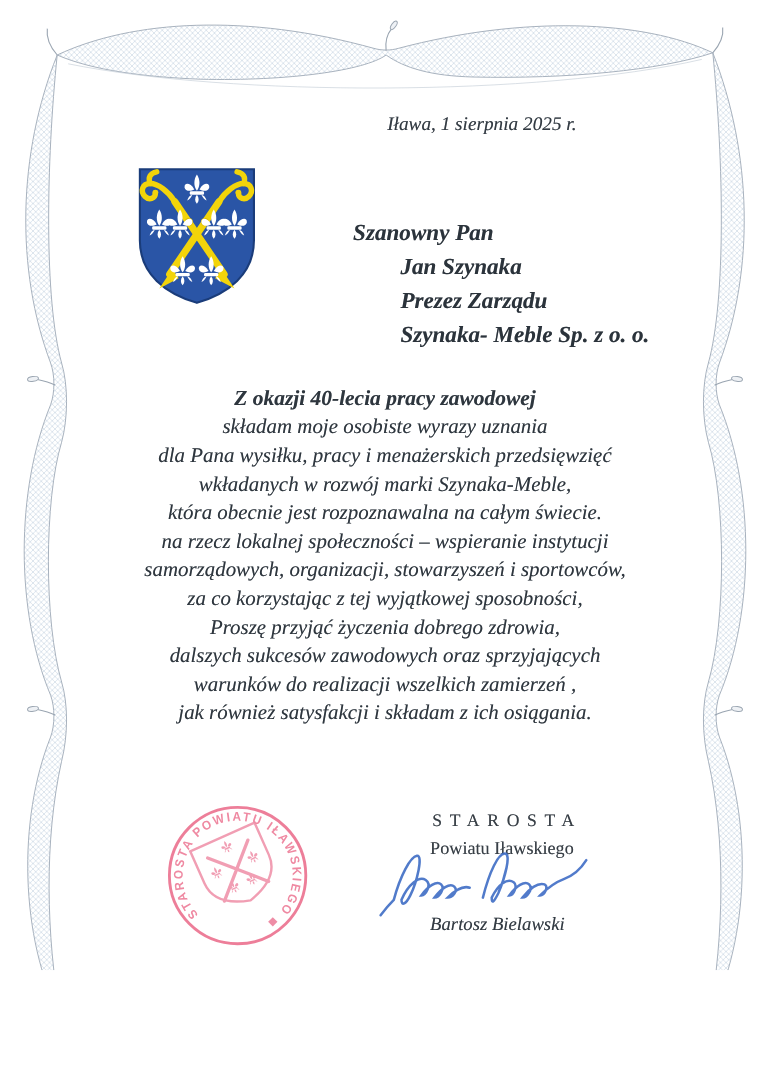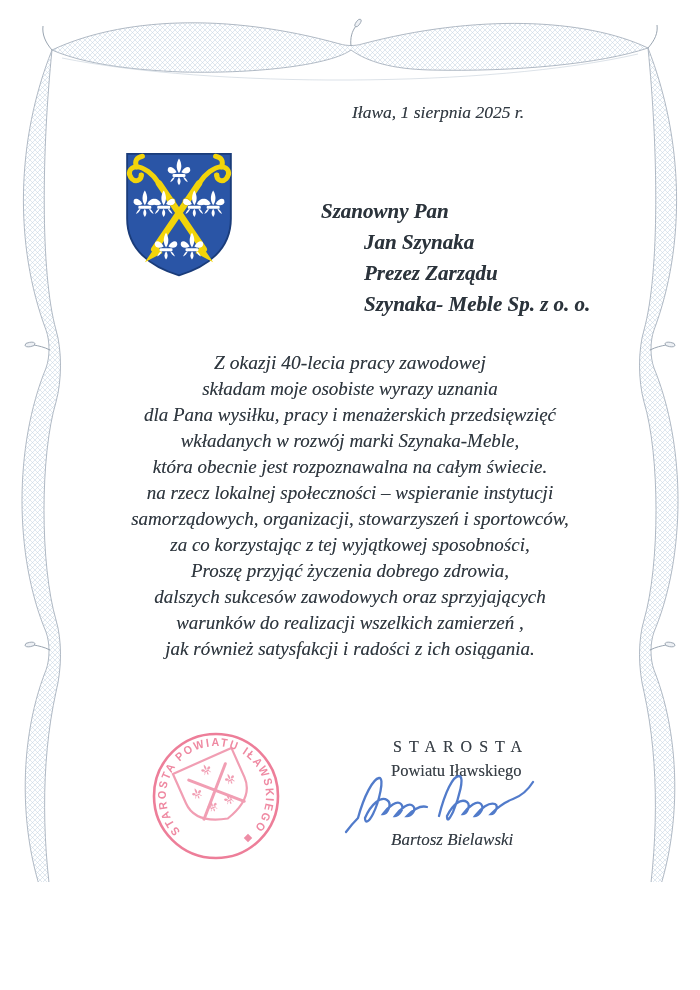--- a/index.html
+++ b/index.html
@@ -15,21 +15,21 @@
   }
   .recipient{
     left:291px;top:196px;font-style:italic;font-weight:bold;font-size:21px;
     line-height:31px;color:#2b333b;text-shadow:0 0 .4px rgba(45,55,65,.5);margin-left:30px;
   }
   .recipient .indent{padding-left:43px;}
   .body-block{
     left:0;top:350px;width:700px;text-align:center;font-style:italic;
     font-size:19px;line-height:26px;color:#2e363e;text-shadow:0 0 .4px rgba(45,55,65,.45);
   }
-  .body-heading{font-weight:normal;font-size:19.5px;}
+  .body-heading{font-weight:bold;font-size:19.5px;}
   .sig-role{
     left:393px;top:738px;font-size:16px;letter-spacing:7px;color:#383f46;
     text-shadow:0 0 .4px rgba(45,55,65,.5);
   }
   .sig-office{
     left:391px;top:761px;font-size:16.5px;color:#383f46;
     text-shadow:0 0 .4px rgba(45,55,65,.5);
   }
   .sig-name{
     left:391px;top:830px;font-style:italic;font-size:17px;color:#333b43;
@@ -149,21 +149,21 @@
     <div>składam moje osobiste wyrazy uznania</div>
     <div>dla Pana wysiłku, pracy i menażerskich przedsięwzięć</div>
     <div>wkładanych w rozwój marki Szynaka-Meble,</div>
     <div>która obecnie jest rozpoznawalna na całym świecie.</div>
     <div>na rzecz lokalnej społeczności – wspieranie instytucji</div>
     <div>samorządowych, organizacji, stowarzyszeń i sportowców,</div>
     <div>za co korzystając z tej wyjątkowej sposobności,</div>
     <div>Proszę przyjąć życzenia dobrego zdrowia,</div>
     <div>dalszych sukcesów zawodowych oraz sprzyjających</div>
     <div>warunków do realizacji wszelkich zamierzeń ,</div>
-    <div>jak również satysfakcji i radości z ich osiągania.</div>
+    <div>jak również satysfakcji i składam z ich osiągania.</div>
   </div>
 
   <svg class="layer" style="left:146px;top:726px;" width="140" height="140" viewBox="0 0 140 140">
     <g opacity=".8">
       <circle cx="70" cy="70" r="62" fill="none" stroke="#e95f80" stroke-width="2.6"></circle>
       <path id="stamp-text-arc" d="M34.6,105.4 A50,50 0 1 1 105.4,105.4" fill="none"></path>
       <text class="stamp-text" fill="#e95f80" opacity=".92">
         <textPath href="#stamp-text-arc" textLength="232" lengthAdjust="spacingAndGlyphs">STAROSTA POWIATU IŁAWSKIEGO</textPath>
       </text>
       <g transform="translate(70,66) rotate(-24)" stroke="#ea7190" fill="none" opacity=".85">

